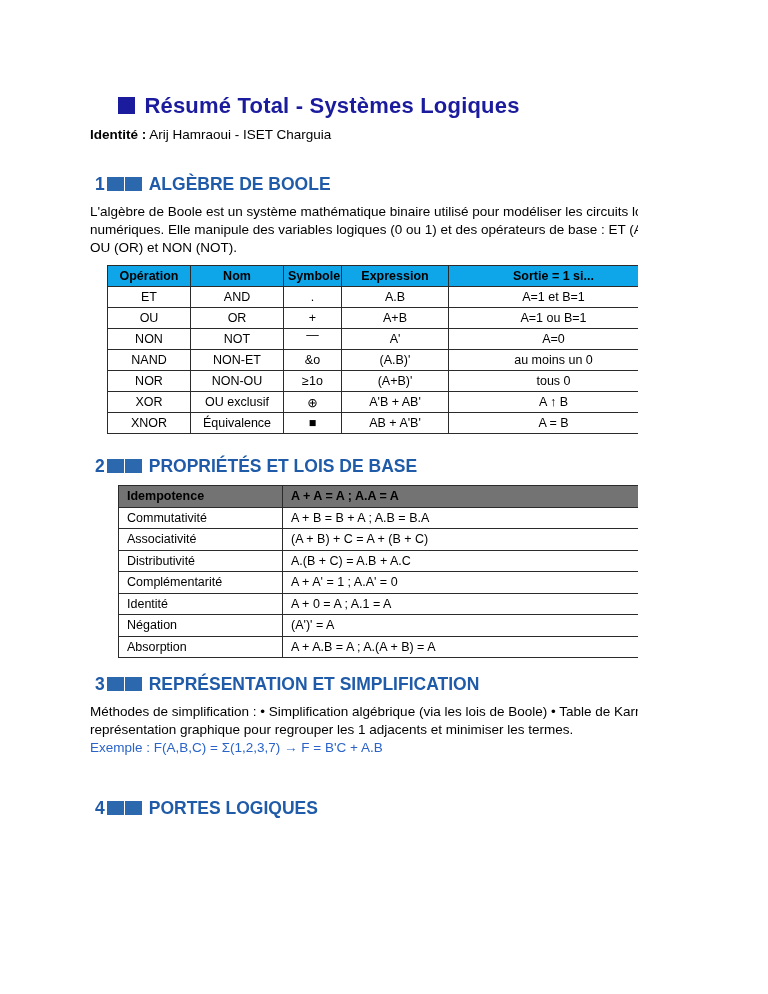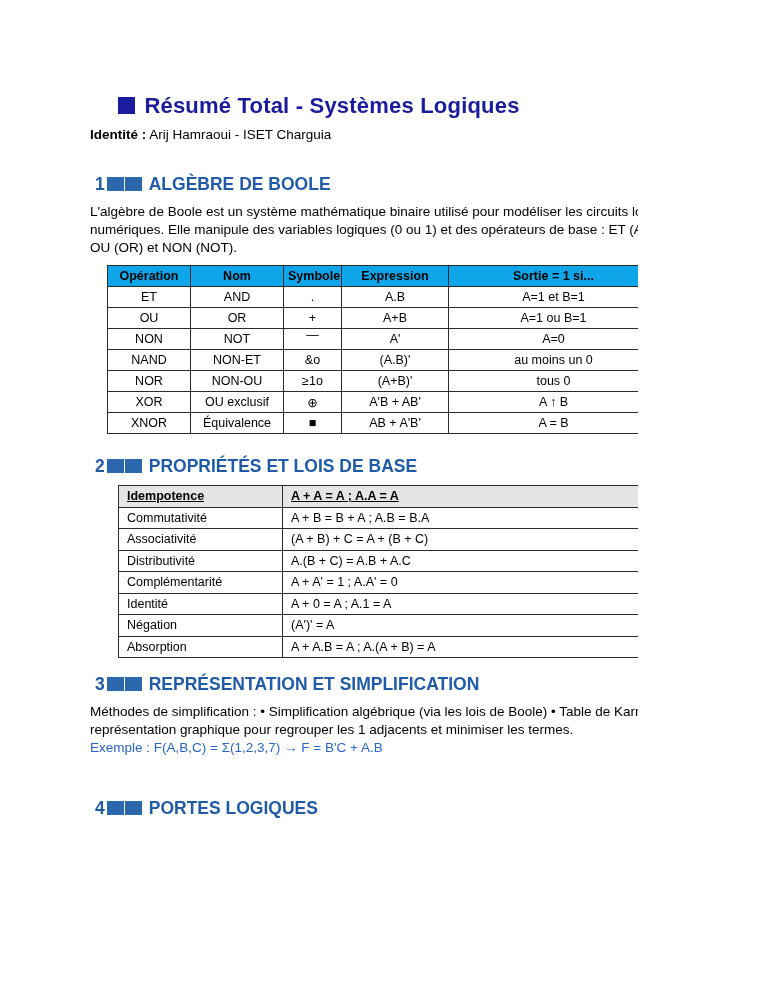--- a/index.html
+++ b/index.html
@@ -63,21 +63,21 @@
   }
   #boole-table th, #boole-table td { padding: 2px 4px; height: 21px; font-weight: normal; }
   #boole-table thead th { background: #0ea5e9; font-weight: bold; }
   .overline-sym { position: relative; top: -4px; }
 
   #laws-table {
     margin: 9px 0 0 118px; width: 522px;
     font-size: 12.5px; text-align: left;
   }
   #laws-table td { padding: 2px 4px 2px 8px; height: 21.5px; }
-  #laws-table tr.laws-head td { background: #e5e5e5; font-weight: bold; text-decoration: underline; }
+  #laws-table tr.laws-head td { background: #737373; font-weight: bold; }
 </style>
 </head>
 <body>
 
 <div class="page">
 
   <h1 class="doc-title">
     <span class="title-square"></span><span>Résumé Total - Systèmes Logiques</span>
   </h1>
 

